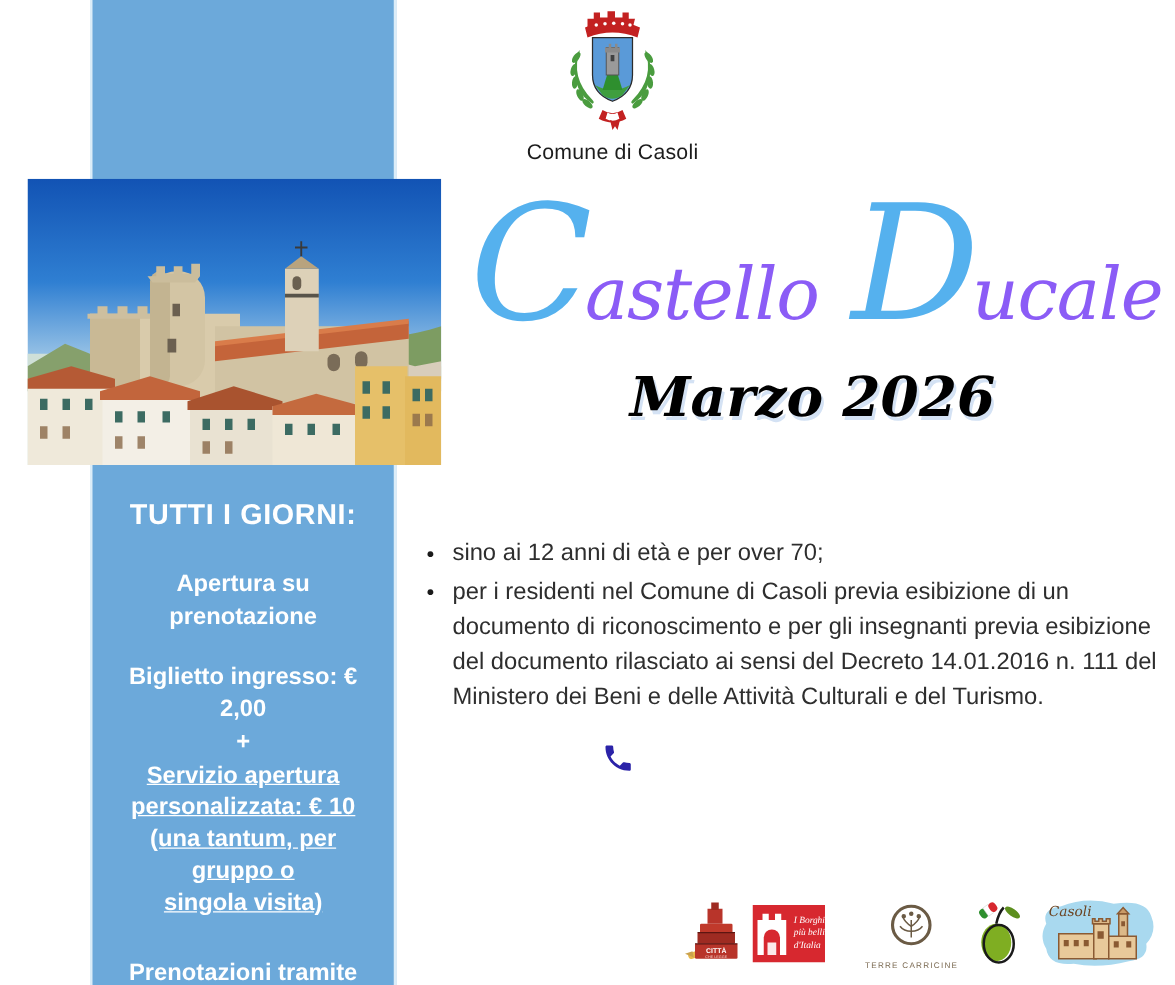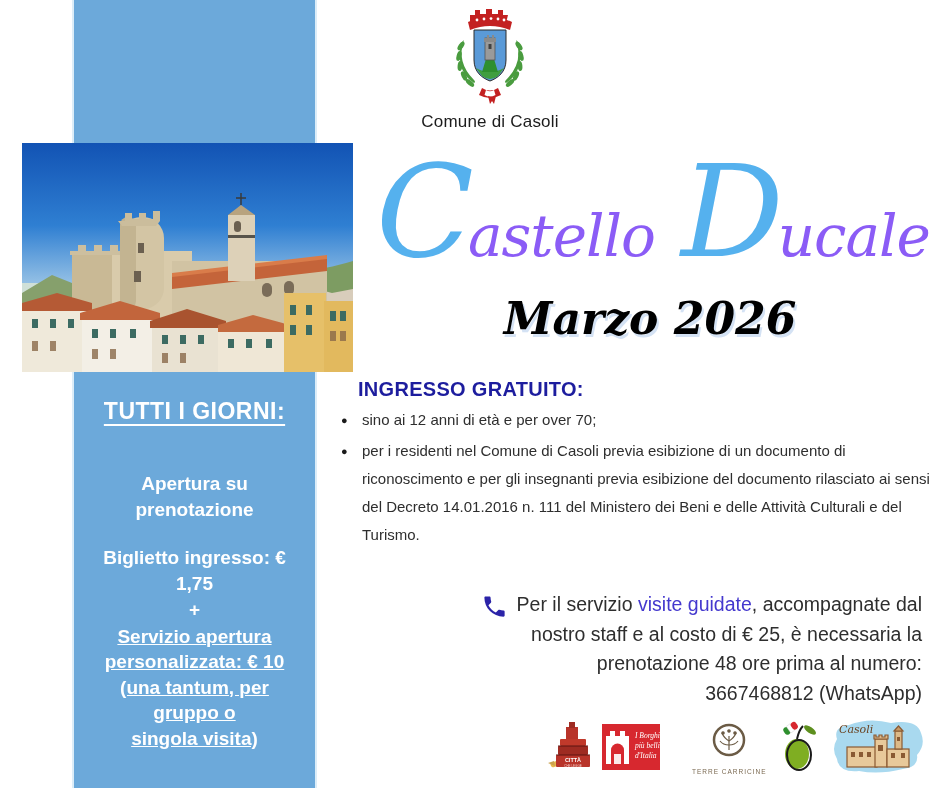--- a/index.html
+++ b/index.html
@@ -30,33 +30,33 @@
   .title .rest { font-size:58px; color:#8b5cf6; margin-left:-6px; letter-spacing:-1px; }
   .title .gap { width:26px; }
 
   .subtitle { position:absolute; left:420px; top:293px; width:460px; text-align:center;
               font-family:"DejaVu Serif", serif; font-style:italic; font-weight:bold;
               font-size:44px; color:#000000; text-shadow:2px 3px 0 #d4e2f4; }
 
   
   .schedule { position:absolute; left:76px; top:398px; width:237px; padding:0 10px;
               text-align:center; color:#ffffff; font-weight:600; }
-  .schedule .heading { font-size:23px; letter-spacing:0.5px; text-decoration:underline;
-                       text-underline-offset:5px; text-decoration-thickness:2px; margin-bottom:46px; }
+  .schedule .heading { font-size:23px; letter-spacing:0.5px; 
+                       text-underline-offset:5px; text-decoration-thickness:2px; margin-bottom:30px; }
   .schedule p { font-size:19px; line-height:25.5px; white-space:pre-line; }
   .schedule .p0 { margin-bottom:23px; }
   .schedule .p1 { margin-bottom:1px; }
   .schedule .p2 { margin-bottom:1px; }
   .schedule .p3 { margin-bottom:31px;text-decoration:underline; }
 
   
   .ingresso-heading { position:absolute; left:358px; top:378px; font-size:20px; font-weight:800;
                       color:#1D1D9E; letter-spacing:0.3px; }
-  .bullets { position:absolute; left:362px; top:406px; width:578px; list-style:none;
-             color:#2e2e2e; font-size:15px; line-height:28px; }
+  .bullets { position:absolute; left:362px; top:429px; width:578px; list-style:none;
+             color:#2e2e2e; font-size:19px; line-height:28px; }
   .bullets li { position:relative; margin-bottom:3px; }
   .bullets li::before { content:"●"; position:absolute; left:-21px; top:0; font-size:11px; color:#1a1a1a; }
 
   
   .phone-icon { position:absolute; left:481px; top:593px; width:27px; height:27px; }
   .tours { position:absolute; left:478px; top:590px; width:444px; text-align:right;
            font-size:19.5px; line-height:29.5px; color:#2e2e2e; }
   .tours .link { color:#4438CE; }
 
   
@@ -208,45 +208,40 @@
       <span class="rest">astello</span>
       <span class="gap"></span>
       <span class="initial">D</span>
       <span class="rest">ucale</span>
   </div>
   <div class="subtitle">Marzo 2026</div>
 
   <div class="schedule">
     <div class="heading">TUTTI I GIORNI:</div>
     <p class="p0">Apertura su prenotazione</p>
-    <p class="p1">Biglietto ingresso: € 1,75</p>
+    <p class="p1">Biglietto ingresso: € 2,00</p>
     <p class="p2">+</p>
     <p class="p3">Servizio apertura
 personalizzata: € 10
 (una tantum, per gruppo o
 singola visita)</p>
     <p class="p4">Prenotazioni tramite
 WhatsApp al
 n. 3667468812</p>
   </div>
 
-  <div class="ingresso-heading">INGRESSO GRATUITO:</div>
   <ul class="bullets">
     <li>sino ai 12 anni di età e per over 70;</li>
     <li>per i residenti nel Comune di Casoli previa esibizione di un documento di riconoscimento e per gli insegnanti previa esibizione del documento rilasciato ai sensi del Decreto 14.01.2016 n. 111 del Ministero dei Beni e delle Attività Culturali e del Turismo.</li>
   </ul>
 
   <div class="phone-icon">
     <svg viewBox="0 0 24 24">
       <path fill="#2B23A8" d="M6.62 10.79c1.44 2.83 3.76 5.14 6.59 6.59l2.2-2.21c.27-.27.67-.36 1.02-.24 1.12.37 2.33.57 3.57.57.55 0 1 .45 1 1V20c0 .55-.45 1-1 1-9.39 0-17-7.61-17-17 0-.55.45-1 1-1h3.5c.55 0 1 .45 1 1 0 1.25.2 2.45.57 3.57.11.35.03.74-.25 1.02l-2.2 2.2z"></path>
     </svg>
-  </div>
-  <div class="tours">
-    <span>Per il servizio </span><span class="link">visite guidate</span><span>, accompagnate dal nostro staff e al costo di € 25, è necessaria la prenotazione 48 ore prima al numero:</span><br>
-    <span>3667468812 (WhatsApp)</span>
   </div>
 
   <div class="logos">
 
     <div class="logo logo-citta">
       <svg width="46" height="56" viewBox="0 0 46 56">
         <rect x="2" y="44" width="26" height="5" rx="2" fill="#e8b84b" transform="rotate(-18 2 44)"></rect>
         <path d="M0 44 l6 -2 l1 5 z" fill="#caa24e"></path>
         <rect x="8" y="36" width="34" height="12" rx="1" fill="#b8342a"></rect>
         <rect x="10" y="27" width="30" height="9" rx="1" fill="#9e2b22"></rect>

